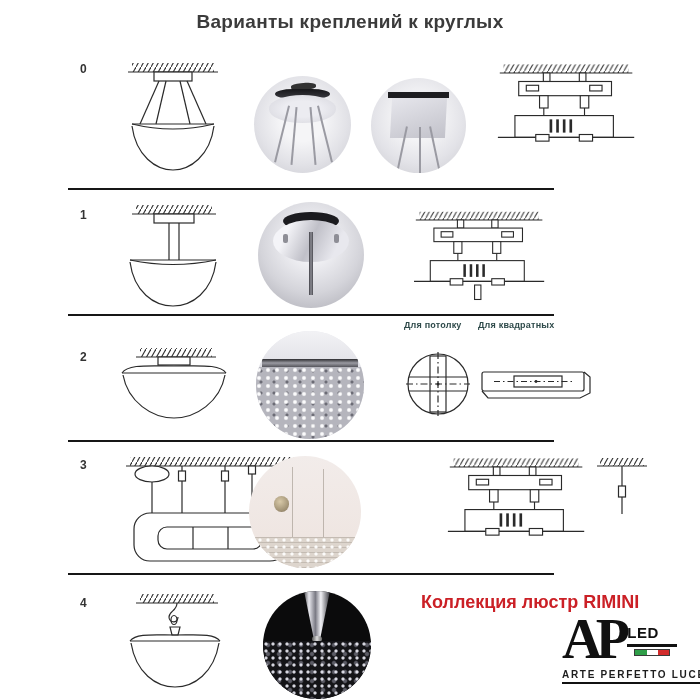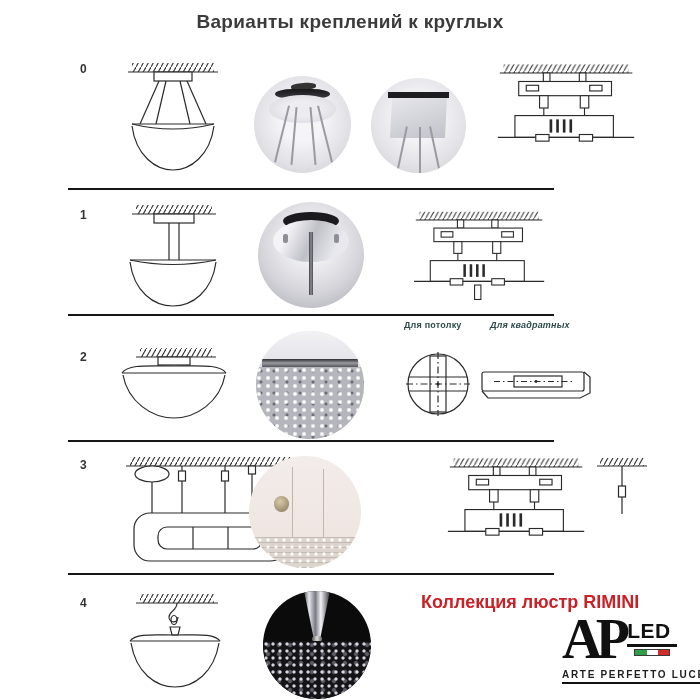--- a/index.html
+++ b/index.html
@@ -60,21 +60,21 @@
                       radial-gradient(circle at 5px 4px,rgba(140,140,155,.6) 1.4px,transparent 2.8px);
      background-size:7px 7px,11px 9px;}
   .row2-label{font-size:9px;font-weight:700;letter-spacing:.2px;}
   .collection{font-size:18px;font-weight:600;}
   
   .logo{left:562px;top:617px;width:146px;}
   .logo-top{display:flex;align-items:flex-end;}
   .ap{font-family:"Liberation Serif",serif;font-weight:700;font-size:56px;line-height:.82;
       letter-spacing:-.12em;color:#101010;}
   .led-col{margin-left:4px;margin-bottom:7px;width:50px;}
-  .led{font-size:21px;font-weight:800;letter-spacing:.5px;color:#101010;line-height:1;}
+  .led{font-size:15px;font-weight:800;letter-spacing:.5px;color:#101010;line-height:1;}
   .led-line{height:3px;background:#111;margin-top:2px;}
   .flag{display:flex;width:34px;height:5px;border:1px solid #3a3a3a;margin:2px auto 0;}
   .flag>div{flex:1;}
   .tagline{margin-top:6px;font-size:10px;font-weight:600;letter-spacing:1.7px;color:#1d1d1d;white-space:nowrap;}
   .tag-bar{height:2px;background:#111;margin-top:2px;}
 </style>
 </head>
 <body>
 
 <svg width="0" height="0" style="position:absolute">
@@ -201,21 +201,21 @@
   <path class="ln" d="M27,35 C32,62 56,78 78,78 C100,78 124,62 129,35" stroke-width="1.3"></path>
 </svg>
 
 <div class="photo pC" style="left:256px;top:331px;width:108px;height:108px">
   <div class="ceil"></div>
   <div class="chrome"></div>
   <div class="crystal"></div>
 </div>
 
 <span class="abs row2-label" style="left: 404px; top: 320px; color: rgb(46, 74, 74);">Для потолку</span>
-<span class="abs row2-label" style="left: 490px; top: 320px; color: rgb(46, 74, 74); font-style: italic;">Для квадратных</span>
+<span class="abs row2-label" style="left: 478px; top: 320px; color: rgb(46, 74, 74);">Для квадратных</span>
 
 <svg class="abs" style="left:402px;top:348px" width="72" height="72" viewBox="0 0 72 72">
   <circle class="ln" cx="36" cy="36" r="30" stroke-width="1.6"></circle>
   <line class="ln" x1="28" y1="8" x2="28" y2="64"></line>
   <line class="ln" x1="44" y1="8" x2="44" y2="64"></line>
   <line class="ln" x1="28" y1="8" x2="44" y2="8"></line>
   <line class="ln" x1="28" y1="64" x2="44" y2="64"></line>
   <line class="ln" x1="7" y1="29" x2="65" y2="29"></line>
   <line class="ln" x1="7" y1="43" x2="65" y2="43"></line>
   <line class="ln" x1="36" y1="4" x2="36" y2="68" stroke-width=".9" stroke-dasharray="7 3 1.5 3"></line>

